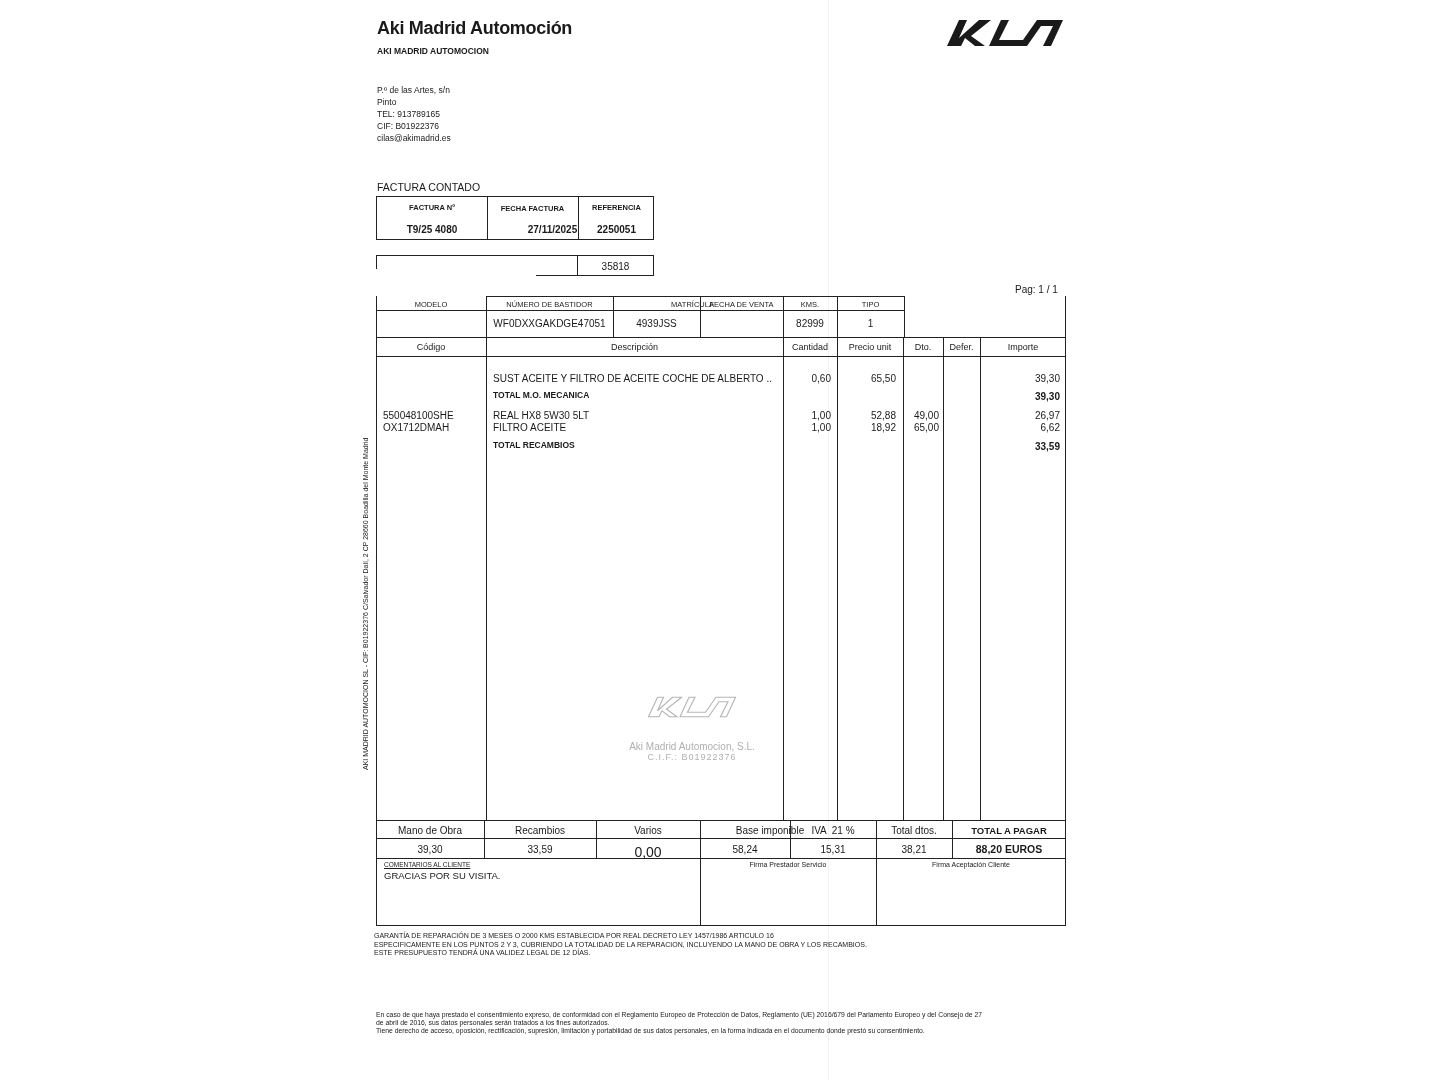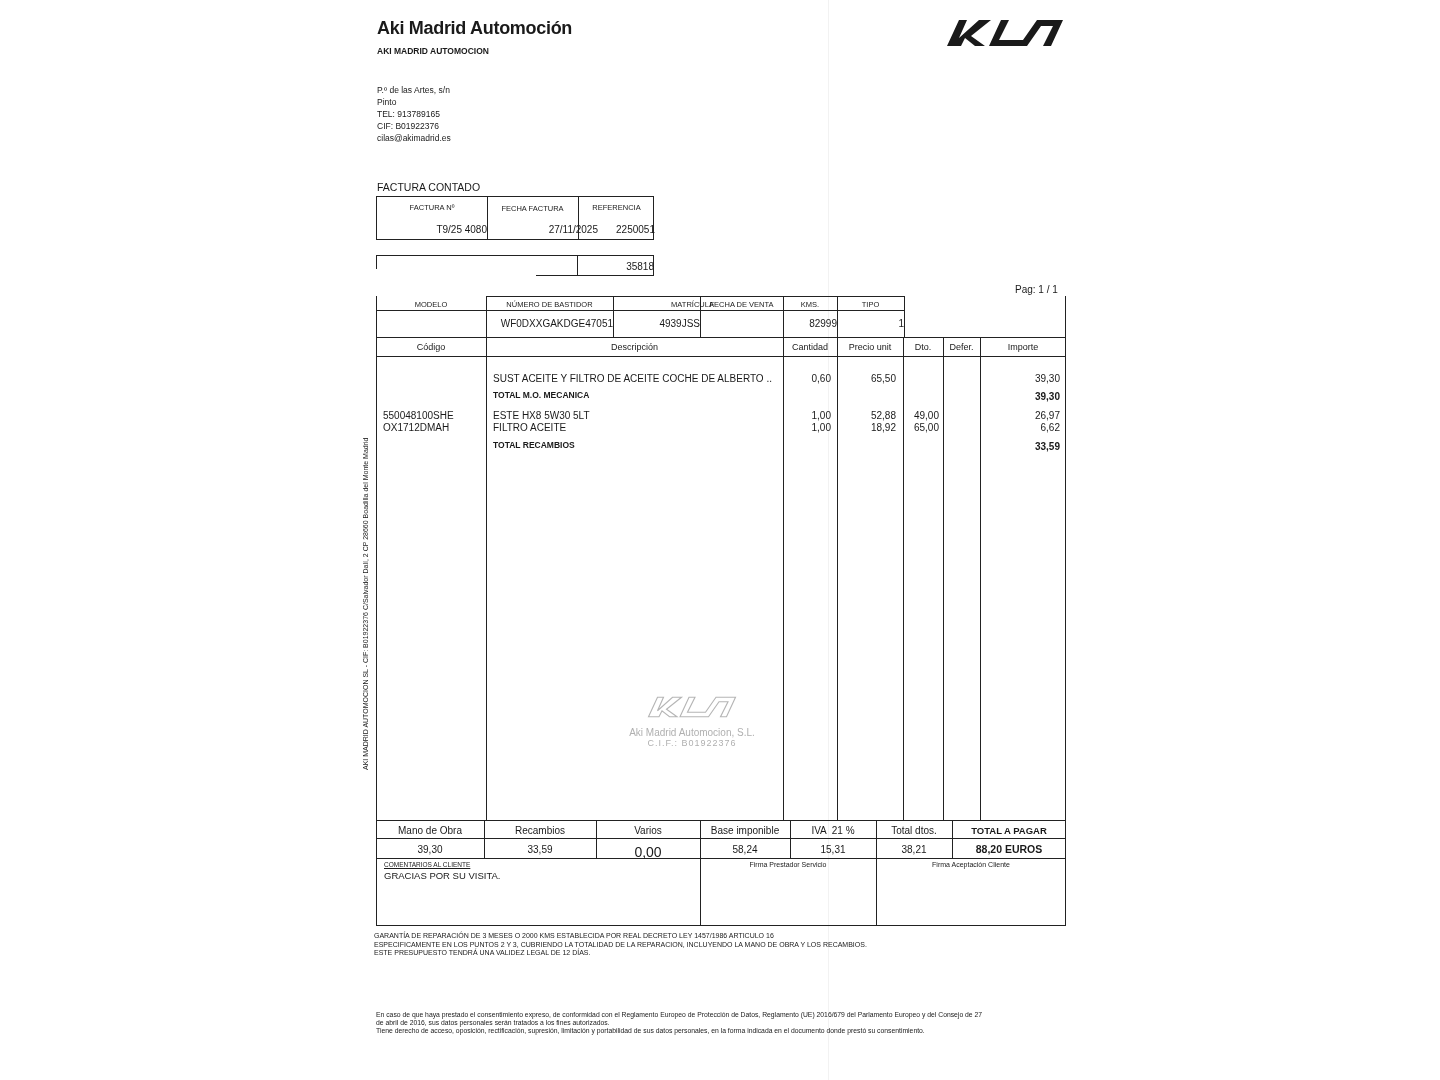--- a/index.html
+++ b/index.html
@@ -4,33 +4,33 @@
   <style>
     html, body { margin: 0; padding: 0; background: #ffffff; }
     body { width: 1440px; height: 1080px; position: relative; overflow: hidden;
            font-family: "Liberation Sans", sans-serif; color: #1a1a1a; }
     .abs { position: absolute; }
     .company-name { left: 377px; top: 18px; font-size: 18px; font-weight: bold; letter-spacing: -0.3px; }
     .company-sub { left: 377px; top: 46px; font-size: 8.5px; font-weight: bold; }
     .addr { left: 377px; top: 84px; font-size: 8.5px; line-height: 12px; }
     .logo { left: 945px; top: 18px; width: 120px; height: 30px; }
     .doc-type { left: 377px; top: 181px; font-size: 10.5px; }
-    .box { border: 1.5px solid #222; box-sizing: border-box; }
+    .box { border: 1.5px solid #222; box-sizing: border-box; font-weight: bold; }
     .vline { position: absolute; top: 0; bottom: 0; border-left: 1.2px solid #222; }
     .cell { position: absolute; text-align: center; }
     .hdr-sm { font-size: 7.5px; }
-    .val { font-size: 10px; text-align: right; }
+    .val { font-size: 10px; }
     .pag { left: 1015px; top: 284px; font-size: 10px; }
     .lines { font-size: 10px; }
     .right { text-align: right; }
     .bold { font-weight: bold; }
     .side-text { left: 362px; top: 770px; transform-origin: left top; transform: rotate(-90deg);
                  font-size: 7px; white-space: nowrap; }
     .stamp { left: 612px; top: 695px; width: 160px; text-align: center; color: #b0b0b0; }
-    .stamp .s1 { font-size: 10px; margin-top: 4px; }
+    .stamp .s1 { font-size: 10px; margin-top: 18px; }
     .stamp .s2 { font-size: 9px; letter-spacing: 1px; }
     .legal { left: 374px; top: 932px; font-size: 7px; line-height: 8.5px; }
     .gdpr { left: 376px; top: 1011px; width: 700px; font-size: 6.8px; line-height: 8.2px; }
     .scanline { position: absolute; left: 828px; top: 0; height: 1080px; border-left: 1px solid #f2f2f2; }
   </style>
 </head>
 <body>
 
 <div class="scanline"></div>
 
@@ -115,21 +115,21 @@
 
   <div class="cell lines" style="left:117px; top:77px; text-align:left; white-space:nowrap;">SUST ACEITE Y FILTRO DE ACEITE COCHE DE ALBERTO ..</div>
   <div class="cell lines right" style="left:407px; width:48px; top:77px;">0,60</div>
   <div class="cell lines right" style="left:461px; width:59px; top:77px;">65,50</div>
   <div class="cell lines right" style="left:604px; width:80px; top:77px;">39,30</div>
 
   <div class="cell bold" style="left:117px; top:94px; font-size:8.5px; text-align:left;">TOTAL M.O. MECANICA</div>
   <div class="cell lines right bold" style="left:604px; width:80px; top:95px;">39,30</div>
 
   <div class="cell lines" style="left:7px; top:114px; text-align:left;">550048100SHE</div>
-  <div class="cell lines" style="left:117px; top:114px; text-align:left;">ESTE HX8 5W30 5LT</div>
+  <div class="cell lines" style="left:117px; top:114px; text-align:left;">REAL HX8 5W30 5LT</div>
   <div class="cell lines right" style="left:407px; width:48px; top:114px;">1,00</div>
   <div class="cell lines right" style="left:461px; width:59px; top:114px;">52,88</div>
   <div class="cell lines right" style="left:527px; width:36px; top:114px;">49,00</div>
   <div class="cell lines right" style="left:604px; width:80px; top:114px;">26,97</div>
 
   <div class="cell lines" style="left:7px; top:126px; text-align:center;">OX1712DMAH</div>
   <div class="cell lines" style="left:117px; top:126px; text-align:left;">FILTRO ACEITE</div>
   <div class="cell lines right" style="left:407px; width:48px; top:126px;">1,00</div>
   <div class="cell lines right" style="left:461px; width:59px; top:126px;">18,92</div>
   <div class="cell lines right" style="left:527px; width:36px; top:126px;">65,00</div>
@@ -160,21 +160,21 @@
   <div style="position:absolute; left:108px; top:0; height:38px; border-left:1.2px solid #222;"></div>
   <div style="position:absolute; left:220px; top:0; height:38px; border-left:1.2px solid #222;"></div>
   <div style="position:absolute; left:324px; top:0; height:106px; border-left:1.2px solid #222;"></div>
   <div style="position:absolute; left:414px; top:0; height:38px; border-left:1.2px solid #222;"></div>
   <div style="position:absolute; left:500px; top:0; height:106px; border-left:1.2px solid #222;"></div>
   <div style="position:absolute; left:576px; top:0; height:38px; border-left:1.2px solid #222;"></div>
 
   <div class="cell" style="left:0; width:108px; top:5px; font-size:10px;">Mano de Obra</div>
   <div class="cell" style="left:108px; width:112px; top:5px; font-size:10px;">Recambios</div>
   <div class="cell" style="left:220px; width:104px; top:5px; font-size:10px;">Varios</div>
-  <div class="cell" style="left:324px; width:90px; top:5px; font-size:10px;">Base imponible</div>
+  <div class="cell" style="left:324px; width:90px; top:5px; font-size:10px;padding-left:25px;">Base imponible</div>
   <div class="cell" style="left:414px; width:86px; top:5px; font-size:10px; white-space:pre;">IVA  21 %</div>
   <div class="cell" style="left:500px; width:76px; top:5px; font-size:10px;">Total dtos.</div>
   <div class="cell bold" style="left:576px; width:114px; top:5px; font-size:9.5px;">TOTAL A PAGAR</div>
 
   <div class="cell" style="left:0; width:108px; top:24px; font-size:10px;">39,30</div>
   <div class="cell" style="left:108px; width:112px; top:24px; font-size:10px;">33,59</div>
   <div class="cell" style="left:220px; width:104px; top:24px; font-size:14px;">0,00</div>
   <div class="cell" style="left:324px; width:90px; top:24px; font-size:10px;">58,24</div>
   <div class="cell" style="left:414px; width:86px; top:24px; font-size:10px;">15,31</div>
   <div class="cell" style="left:500px; width:76px; top:24px; font-size:10px;">38,21</div>

